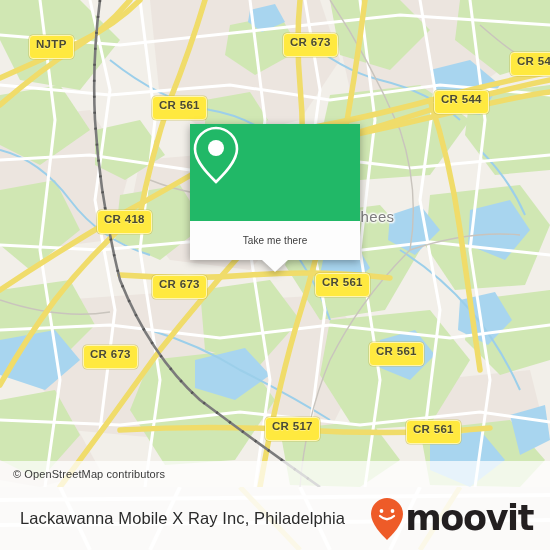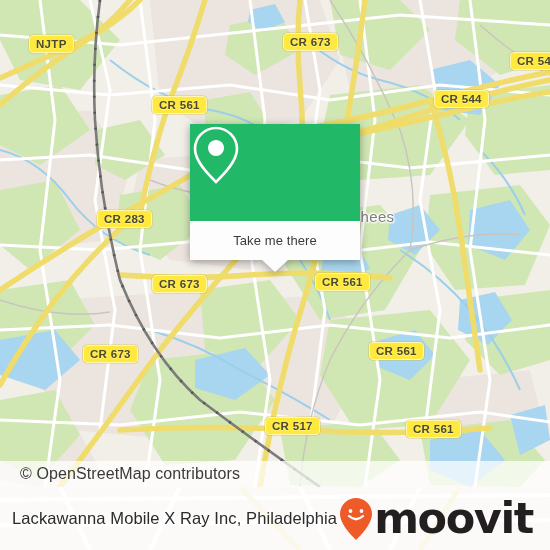--- a/index.html
+++ b/index.html
@@ -17,21 +17,21 @@
   
   .shield{
     position:absolute;
     background:#ffe93f;
     border:1.6px solid #fff6b0;
     border-radius:4px;
     color:#4a4a32;
     font-size:11.5px;
     font-weight:bold;
     letter-spacing:.3px;
-    padding:2px 6px 2px 6px;
+    padding:2px 6px 8px 6px;
     white-space:nowrap;
     line-height:12px;
     box-shadow:0 0 0 .6px rgba(190,180,60,.55);
     text-shadow:0 1px 0 rgba(255,255,255,.35);
   }
   
   .place{
     position:absolute;
     color:#7d7d7d;
     font-size:15px;
@@ -42,39 +42,39 @@
        1px 1px 2px #fff, -1px -1px 2px #fff;
   }
 
   
   #attribution{
     position:absolute;left:0;bottom:0;width:550px;height:26px;
     background:rgba(255,255,255,.72);
     display:flex;align-items:center;
   }
   #attribution span{
-    font-size:16px;color:#3a3a3a;padding-left:20px;letter-spacing:.1px;
+    font-size:11px;color:#3a3a3a;padding-left:13px;letter-spacing:.1px;
   }
 
   
   #card{
     position:absolute;left:190px;top:124px;width:170px;
     filter:drop-shadow(0 2px 4px rgba(0,0,0,.35));
   }
   #card-head{
     height:97px;background:#21b867;
     display:flex;align-items:center;justify-content:center;
   }
   #card-foot{
     height:39px;background:#fdfdfd;
     display:flex;align-items:center;justify-content:center;
     position:relative;
   }
   #card-foot-label{
-    font-size:13px;color:#3c3c3c;letter-spacing:.1px;
+    font-size:10px;color:#3c3c3c;letter-spacing:.1px;
   }
   #card-tail{
     position:absolute;left:50%;top:100%;
     transform:translateX(-50%);
     width:0;height:0;
     border-left:13px solid transparent;
     border-right:13px solid transparent;
     border-top:12px solid #fdfdfd;
   }
 
@@ -82,25 +82,25 @@
   #footer{
     position:absolute;left:0;top:487px;width:550px;height:63px;
     background:#ffffff;overflow:hidden;
   }
   #footer-bg{position:absolute;left:0;top:-487px;opacity:.30;}
   #footer-inner{
     position:relative;width:100%;height:100%;
     display:flex;align-items:center;justify-content:space-between;
   }
   #footer-title{
-    font-size:16.5px;color:#2b2b2b;padding-left:12px;letter-spacing:.1px;white-space:nowrap;
+    font-size:16.5px;color:#2b2b2b;padding-left:20px;letter-spacing:.1px;white-space:nowrap;
   }
   #brand{display:flex;align-items:center;padding-right:17px;}
   #brand-word{
-    font-size:43px;color:#231f20;letter-spacing:-1.4px;
+    font-size:35px;color:#231f20;letter-spacing:-1.4px;
     font-family:"DejaVu Sans", sans-serif;font-weight:600;margin-left:1px;
     line-height:35px;
   }
 </style>
 </head>
 <body>
 
 <div id="app">
 
   <div id="map">
@@ -233,21 +233,21 @@
         </g>
 
       </g>
     </svg>
 
     <div class="shield" style="left:29px;top:35px">NJTP</div>
     <div class="shield" style="left:283px;top:33px">CR 673</div>
     <div class="shield" style="left:510px;top:52px">CR 544</div>
     <div class="shield" style="left:152px;top:96px">CR 561</div>
     <div class="shield" style="left:434px;top:90px">CR 544</div>
-    <div class="shield" style="left:97px;top:210px">CR 283</div>
+    <div class="shield" style="left:97px;top:210px">CR 418</div>
     <div class="shield" style="left:152px;top:275px">CR 673</div>
     <div class="shield" style="left:315px;top:273px">CR 561</div>
     <div class="shield" style="left:83px;top:345px">CR 673</div>
     <div class="shield" style="left:369px;top:342px">CR 561</div>
     <div class="shield" style="left:265px;top:417px">CR 517</div>
     <div class="shield" style="left:406px;top:420px">CR 561</div>
 
     <div class="place" style="left:355px;top:208px">rhees</div>
 
     <div id="card">

